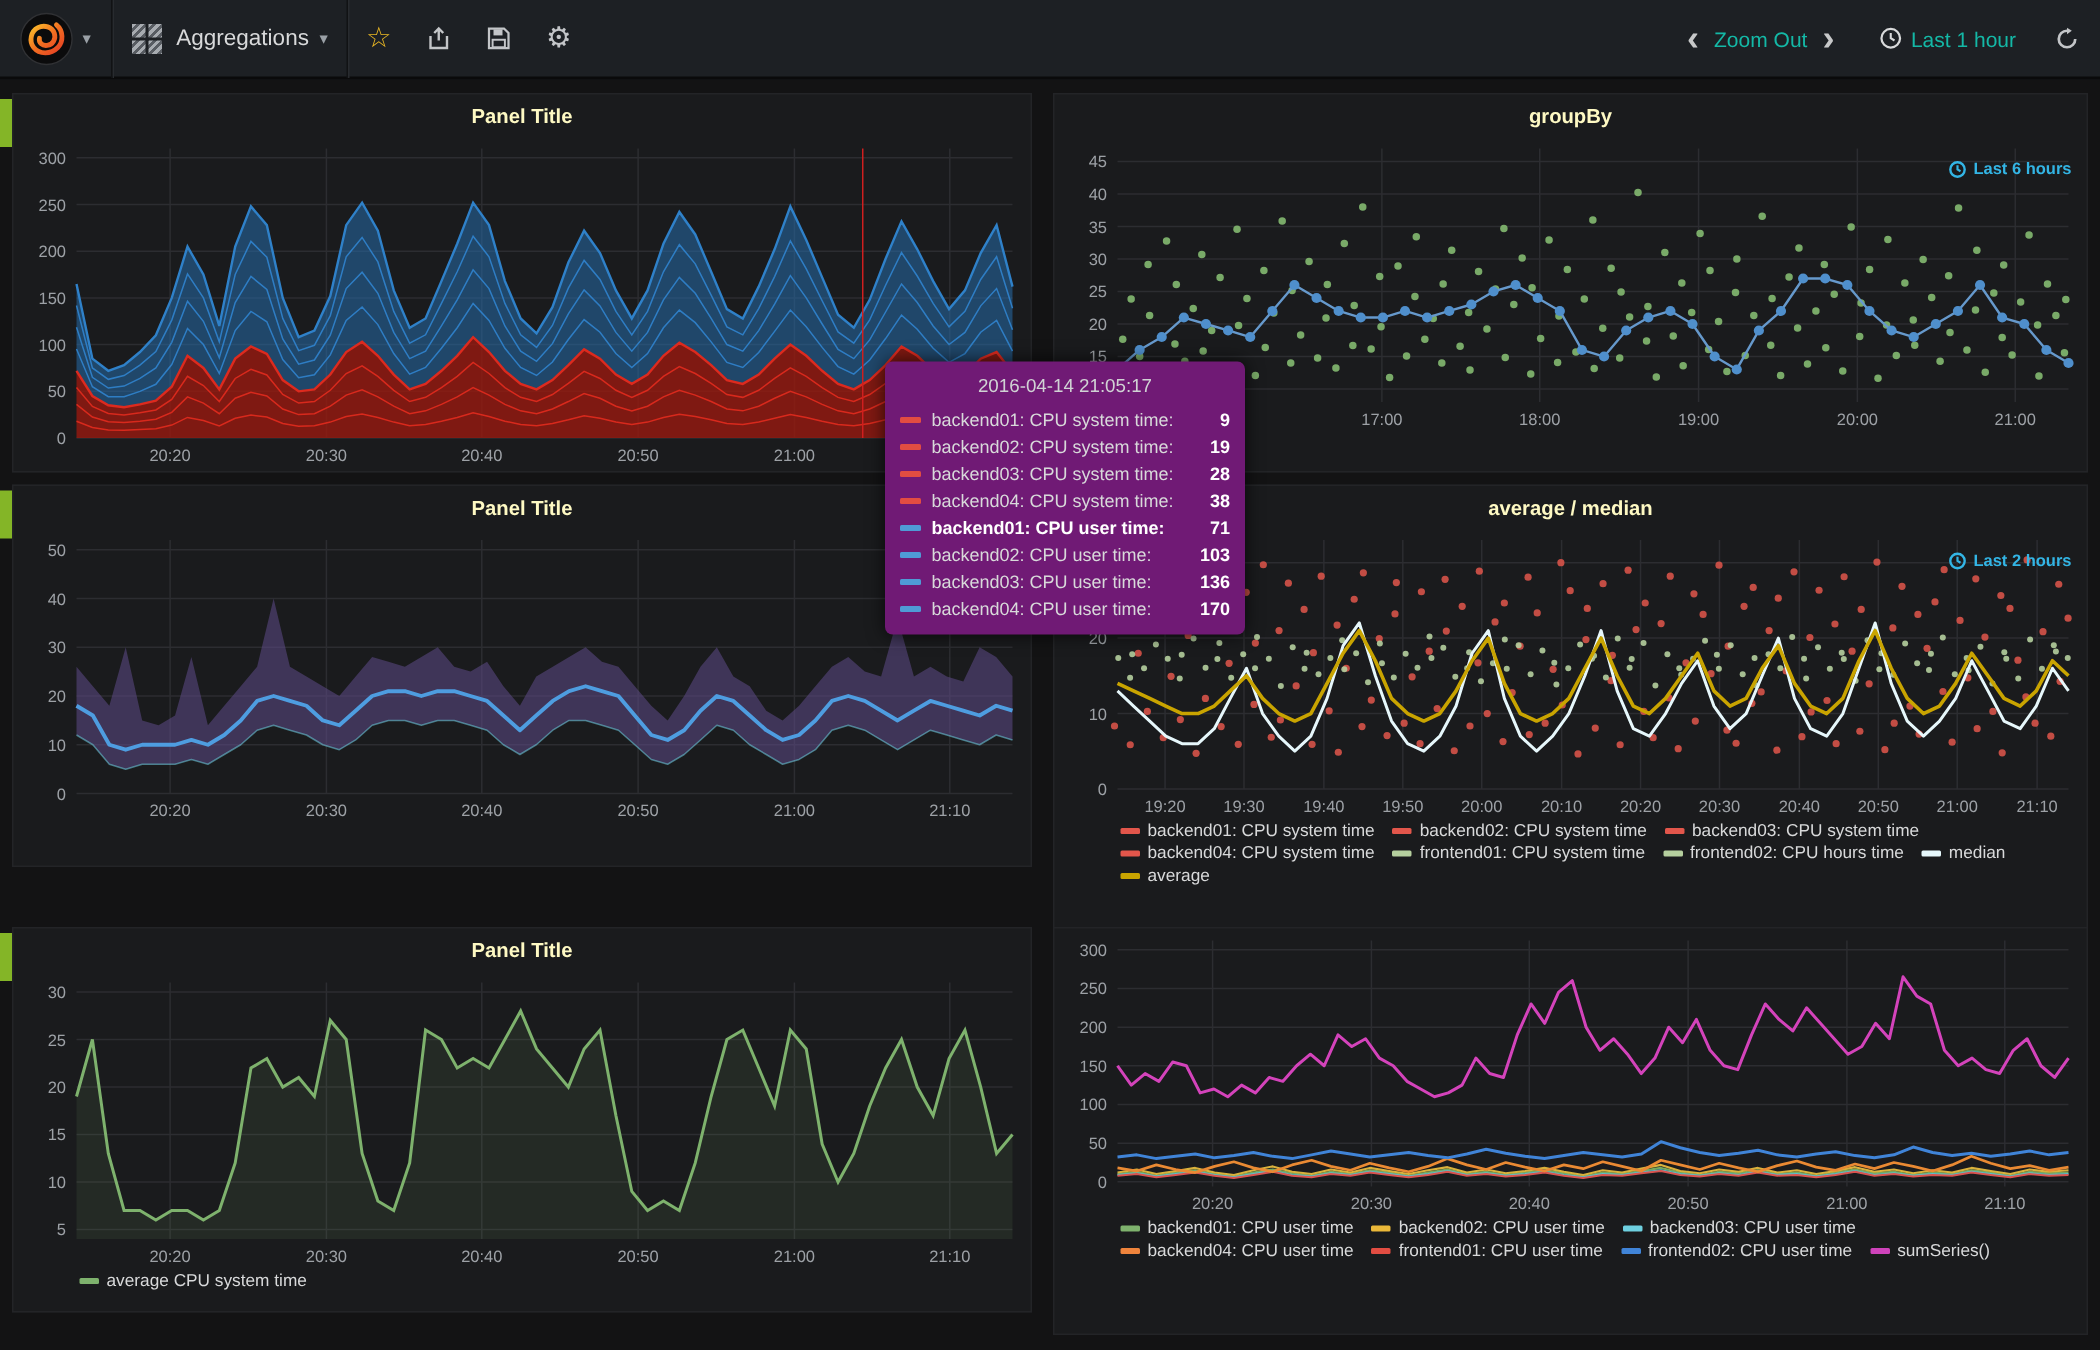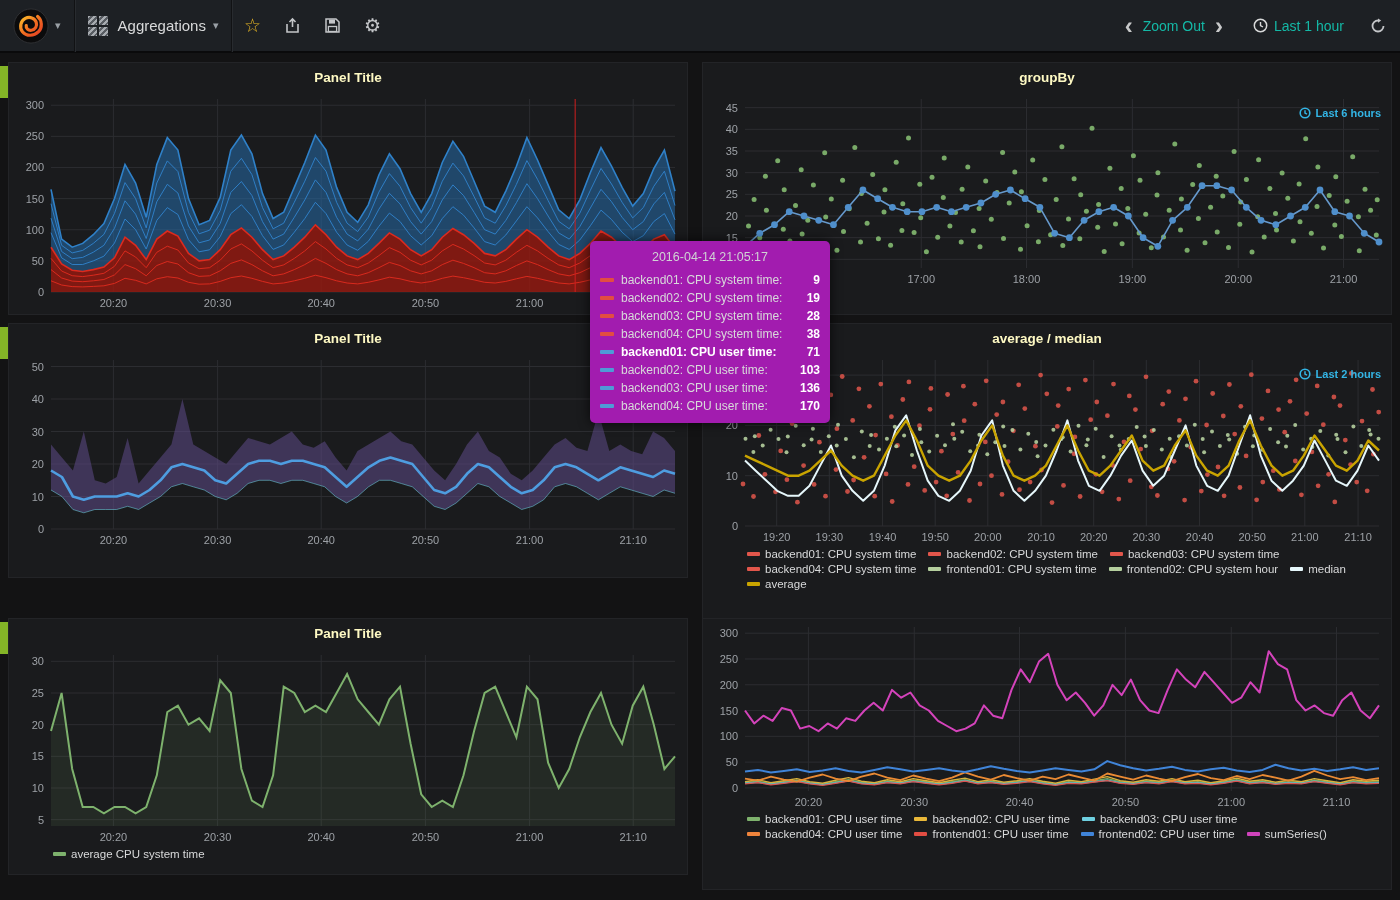--- a/index.html
+++ b/index.html
@@ -38,21 +38,21 @@
   .badge{ position:absolute; right:10px; top:6px; color:#33b5e5; font-weight:bold; font-size:11px;
           display:flex; align-items:center; gap:5px; cursor:pointer;margin-top:38px; }
   .chart{ flex:none; display:block; }
   .legend{ display:flex; flex-wrap:wrap; column-gap:12px; row-gap:3px; padding:2px 6px 4px 44px;
            font-size:11.5px; color:#d8d9da; }
   .legend-item{ display:flex; align-items:center; gap:5px; cursor:pointer; }
   .legend-swatch{ width:13px; height:4px; border-radius:1px; flex:none; }
   
   .tooltip{
     position:absolute; left:590px; top:241px; width:240px; z-index:20;
-    background:#a21caf; border-radius:5px; padding:6px 10px 8px 10px;
+    background:#701a75; border-radius:5px; padding:6px 10px 8px 10px;
     box-shadow:0 0 12px rgba(0,0,0,.7); font-size:12px;
   }
   .tt-title{ text-align:center; color:#d0d2d4; padding:3px 0 7px 0; font-size:12.5px; }
   .tt-row{ display:flex; align-items:center; gap:7px; padding:2px 0; }
   .tt-swatch{ width:14px; height:4px; border-radius:1px; flex:none; }
   .tt-label{ color:#d8d9da; flex:1; white-space:nowrap; }
   .tt-value{ font-weight:bold; color:#fff; }
   .tt-row.bold .tt-label{ font-weight:bold; color:#fff; }
 </style>
 </head>
@@ -754,21 +754,21 @@
       <span class="legend-item">
         <span class="legend-swatch" style="background:#e2564b"></span>
         <span>backend04: CPU system time</span>
       </span>
       <span class="legend-item">
         <span class="legend-swatch" style="background:#b5cf9e"></span>
         <span>frontend01: CPU system time</span>
       </span>
       <span class="legend-item">
         <span class="legend-swatch" style="background:#b5cf9e"></span>
-        <span>frontend02: CPU system hour</span>
+        <span>frontend02: CPU hours time</span>
       </span>
       <span class="legend-item">
         <span class="legend-swatch" style="background:#e6f7fb"></span>
         <span>median</span>
       </span>
       <span class="legend-item">
         <span class="legend-swatch" style="background:#c9a400"></span>
         <span>average</span>
       </span>
     </div>

